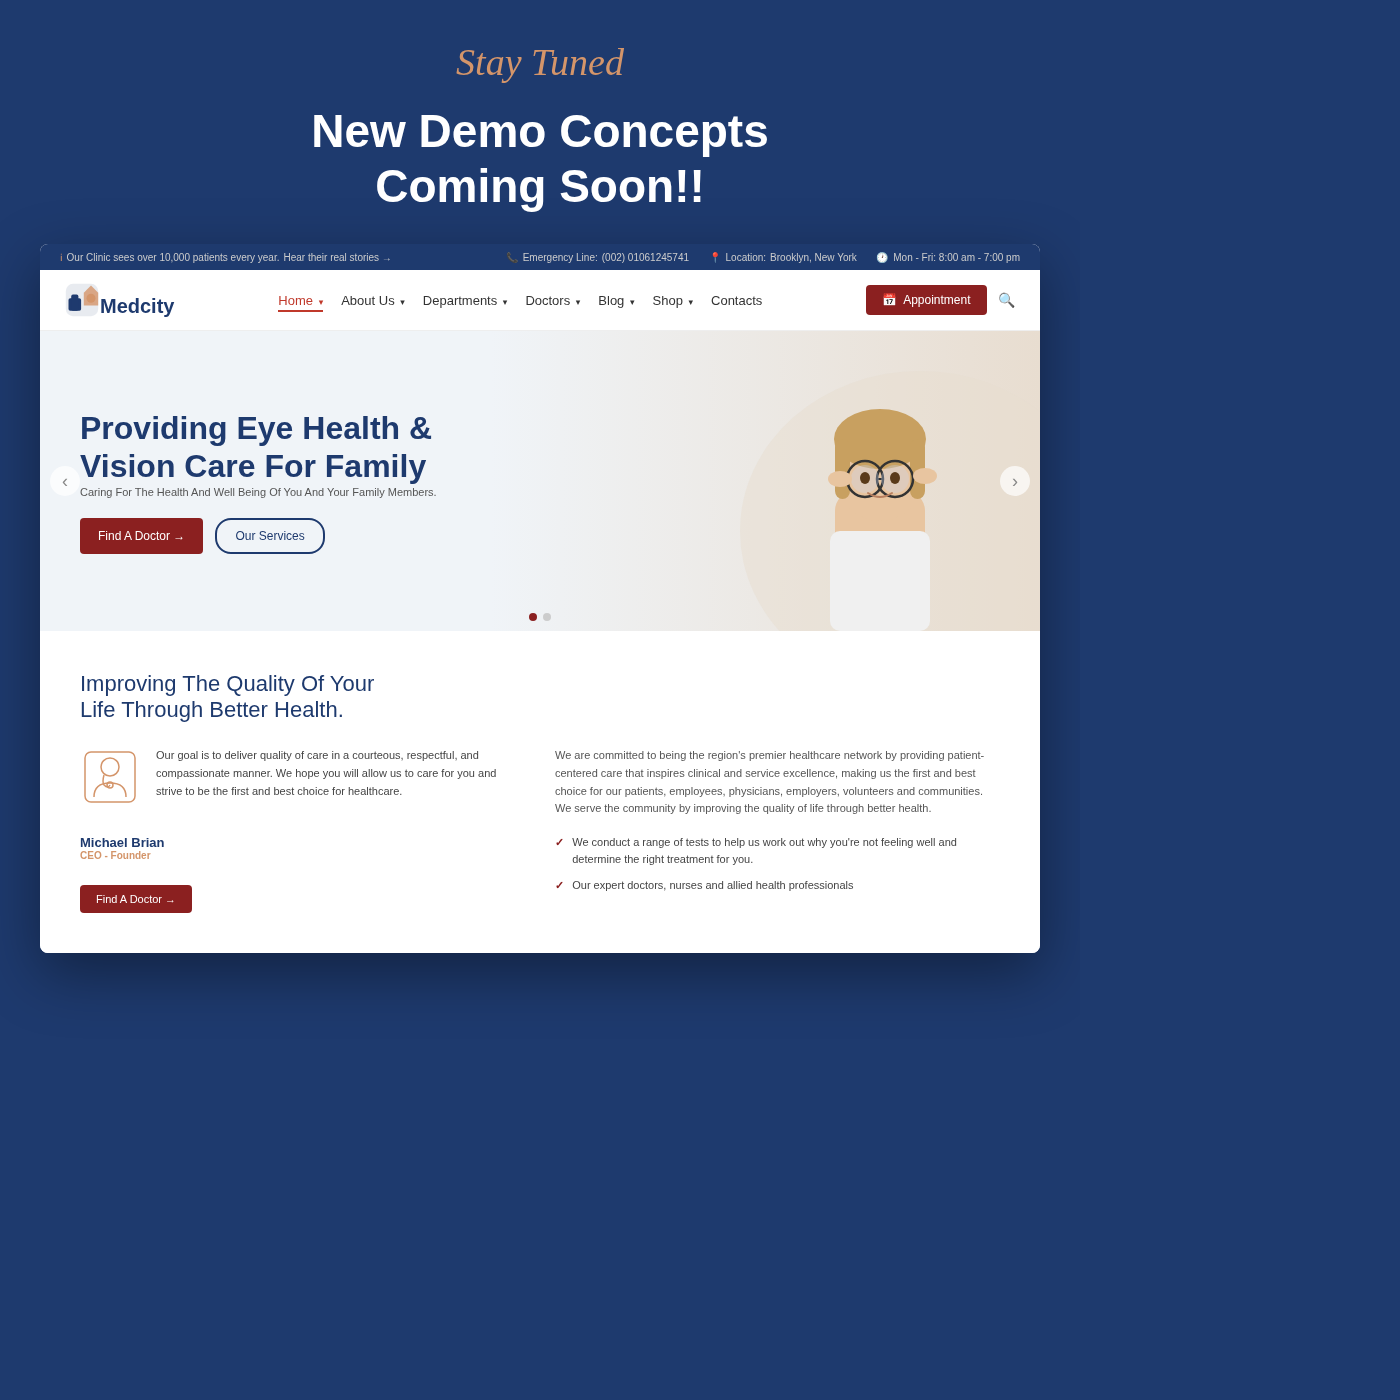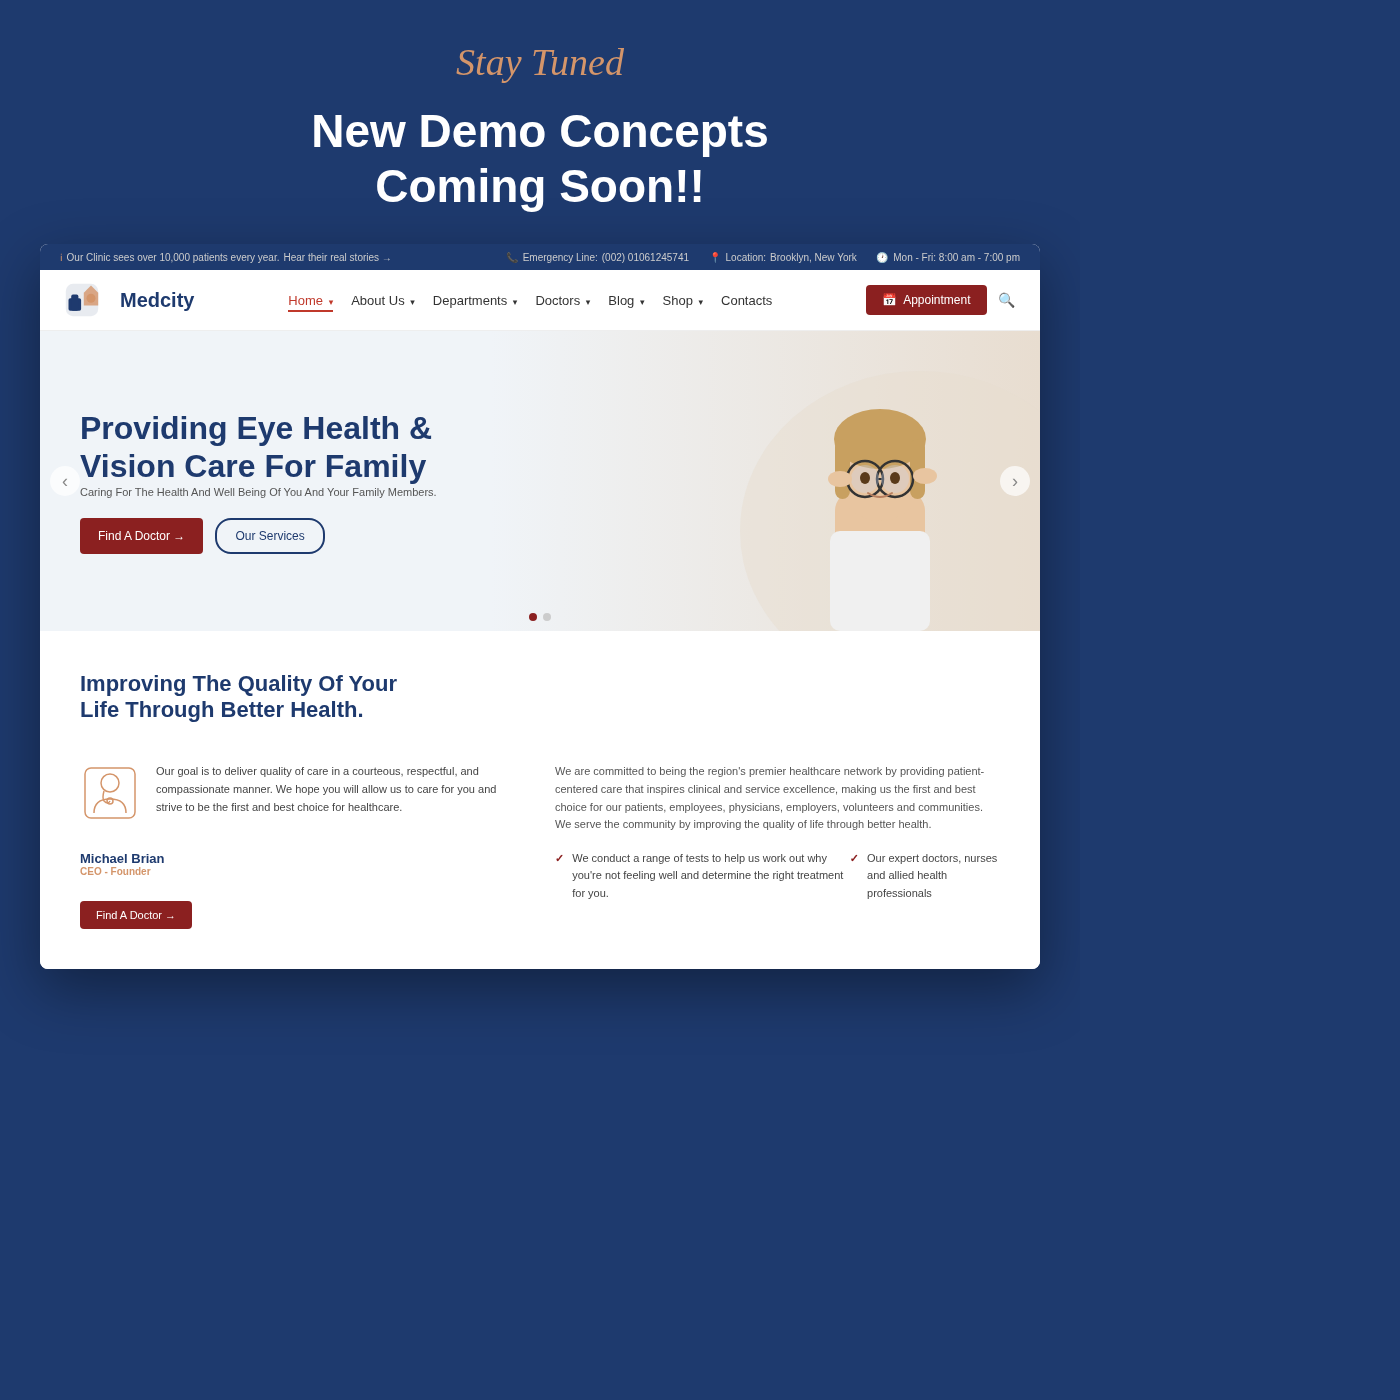--- a/index.html
+++ b/index.html
@@ -71,22 +71,22 @@
     .navbar {
       background: #ffffff;
       display: flex;
       align-items: center;
       justify-content: space-between;
       padding: 12px 24px;
       border-bottom: 1px solid #eee;
     }
     .navbar .logo {
       display: flex;
-      align-items: center;
-      gap: 20px;
+      align-items: flex-end;
+      gap: 0;
       font-weight: 900;
       font-size: 20px;
       color: #1e3a6e;
     }
     .logo-icon {
       width: 36px;
       height: 36px;
     }
     .nav-links {
       display: flex;
@@ -210,23 +210,23 @@
     .hero-nav.left { left: 10px; }
     .hero-nav.right { right: 10px; }
 
     
     .about-section {
       background: #ffffff;
       padding: 40px 40px;
     }
     .about-heading {
       font-size: 22px;
-      font-weight: 700;
+      font-weight: 400;
       color: #1e3a6e;
-      margin-bottom: 40px;
+      margin-bottom: 24px;
     }
     .about-grid {
       display: grid;
       grid-template-columns: 1fr 1fr;
       gap: 30px;
     }
     .about-left {
       display: flex;
       flex-direction: column;
       gap: 20px;
@@ -274,21 +274,22 @@
       font-size: 11px;
       color: #555;
       line-height: 1.6;
     }
     .about-right p {
       margin-bottom: 16px;
     }
     .check-items {
       list-style: none;
       display: flex;
-      flex-direction: row;
+      flex-direction: column;
+      gap: 8px;
     }
     .check-items li {
       display: flex;
       gap: 8px;
       align-items: flex-start;
       font-size: 11px;
       color: #444;
     }
     .check-items li::before {
       content: "✓";

